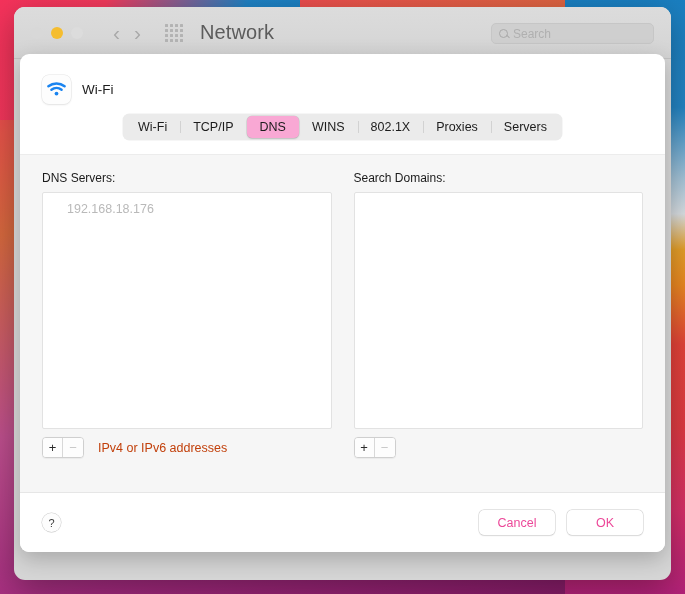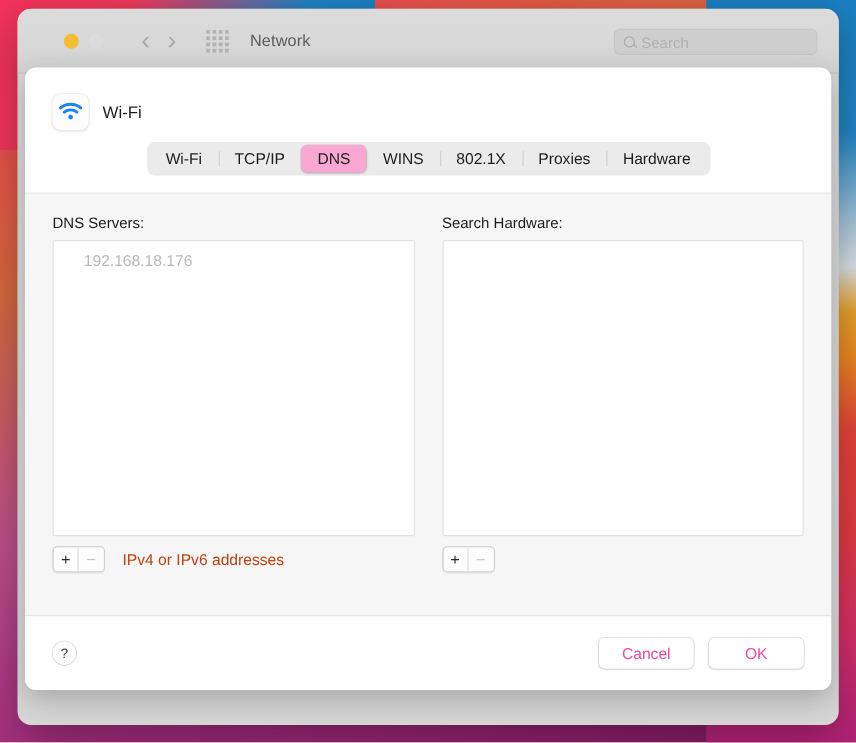--- a/index.html
+++ b/index.html
@@ -102,21 +102,21 @@
     margin-left: 24px;
     display: grid;
     grid-template-columns: repeat(4, 3px);
     grid-template-rows: repeat(4, 3px);
     gap: 2px;
   }
   #grid-icon i { display: block; width: 3px; height: 3px; background: #b3b3b3; border-radius: .5px; }
 
   #window-title {
     margin-left: 17px;
-    font-size: 13px;
+    font-size: 20px;
     color: #5c5c5c;
     letter-spacing: .1px;
   }
 
   #search-field {
     position: absolute;
     right: 17px;
     top: 16px;
     width: 163px;
     height: 21px;
@@ -372,42 +372,42 @@
       </div>
 
       <div id="tab-bar">
         <div id="tab-group">
           <div class="tab">Wi-Fi</div>
           <div class="tab">TCP/IP</div>
           <div class="tab active">DNS</div>
           <div class="tab">WINS</div>
           <div class="tab">802.1X</div>
           <div class="tab">Proxies</div>
-          <div class="tab">Hardware</div>
+          <div class="tab">Servers</div>
         </div>
       </div>
 
       <div id="sheet-body">
 
         <div class="column">
           <div class="col-label">DNS Servers:</div>
           <div class="listbox">
             <div class="list-entry">192.168.18.176</div>
           </div>
           <div class="listbox-footer">
             <div class="stepper">
               <button class="plus">+</button>
               <button class="minus">−</button>
             </div>
             <div class="footer-hint">IPv4 or IPv6 addresses</div>
           </div>
         </div>
 
         <div class="column">
-          <div class="col-label">Search Hardware:</div>
+          <div class="col-label">Search Domains:</div>
           <div class="listbox"></div>
           <div class="listbox-footer">
             <div class="stepper">
               <button class="plus">+</button>
               <button class="minus">−</button>
             </div>
           </div>
         </div>
       </div>
 

